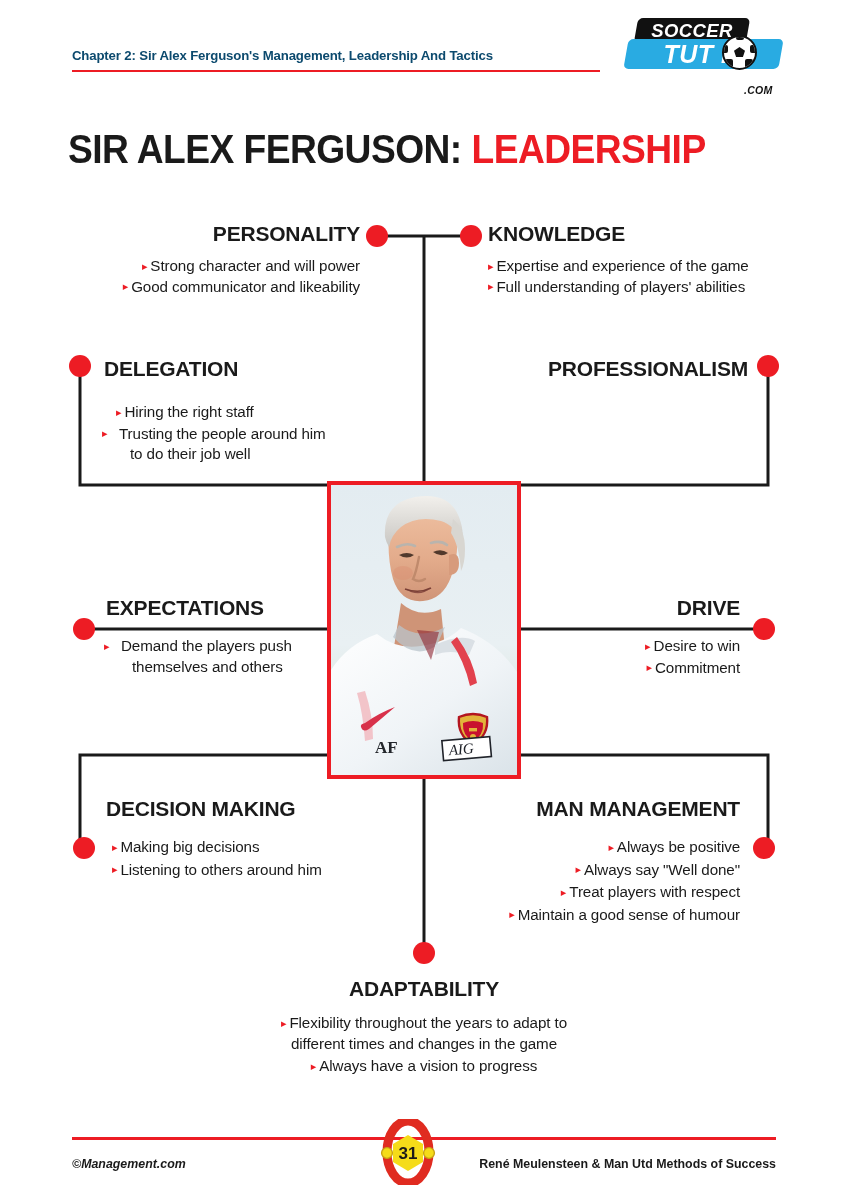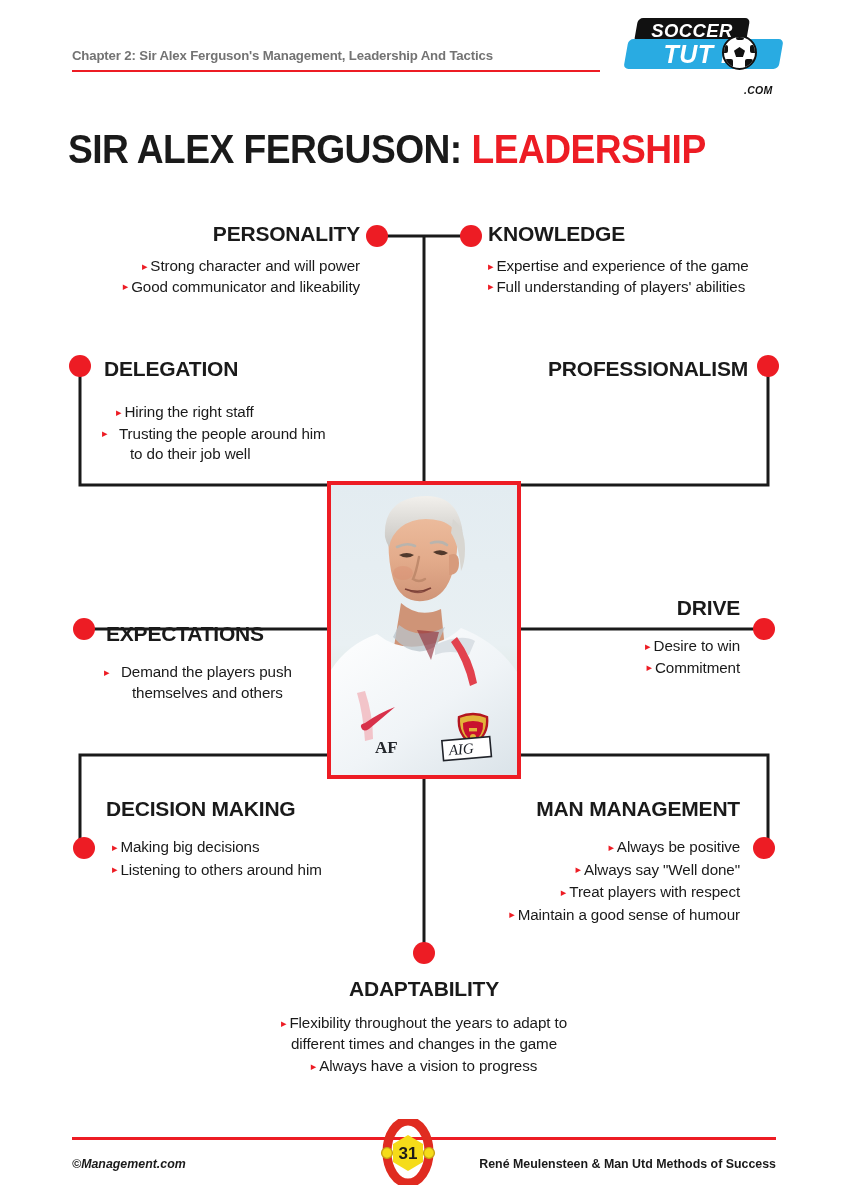--- a/index.html
+++ b/index.html
@@ -18,21 +18,21 @@
 
   
   #header { position: absolute; left: 0; top: 0; width: 848px; height: 100px; }
 
   #chapter-line {
     position: absolute;
     left: 72px; top: 48px;
     font-size: 13.2px;
     font-weight: bold;
     letter-spacing: -0.15px;
-    color: #737373;
+    color: #0c4a6e;
     white-space: nowrap;
   }
   #header-rule {
     position: absolute;
     left: 72px; top: 70px;
     width: 528px; height: 2.4px;
     background: #ED1C24;
   }
 
   
@@ -275,21 +275,21 @@
     <ul class="node-list" style="margin-top:21px; padding-left:12px;">
       <li><span class="bullet-tri">▸</span><span class="li-text">Hiring the right staff</span></li>
       <li class="indent-hang" style="margin-top:1px; width:220px;"><span class="bullet-tri">▸</span><span class="li-text">Trusting the people around him to do their job well</span></li>
     </ul>
   </div>
 
   <div class="node align-right" style="left:470px; top:357px; width:278px;">
     <div class="node-heading">PROFESSIONALISM</div>
   </div>
 
-  <div class="node align-left" style="left:106px; top:596px; width:230px;margin-top:26px;">
+  <div class="node align-left" style="left:106px; top:596px; width:230px;">
     <div class="node-heading">EXPECTATIONS</div>
     <ul class="node-list" style="margin-top:16px; padding-left:12px;">
       <li class="indent-hang" style="margin-top:1px; width:205px;"><span class="bullet-tri">▸</span><span class="li-text">Demand the players push themselves and others</span></li>
     </ul>
   </div>
 
   <div class="node align-right" style="left:540px; top:596px; width:200px;">
     <div class="node-heading">DRIVE</div>
     <ul class="node-list" style="margin-top:16px;">
       <li><span class="bullet-tri">▸</span><span class="li-text">Desire to win</span></li>

